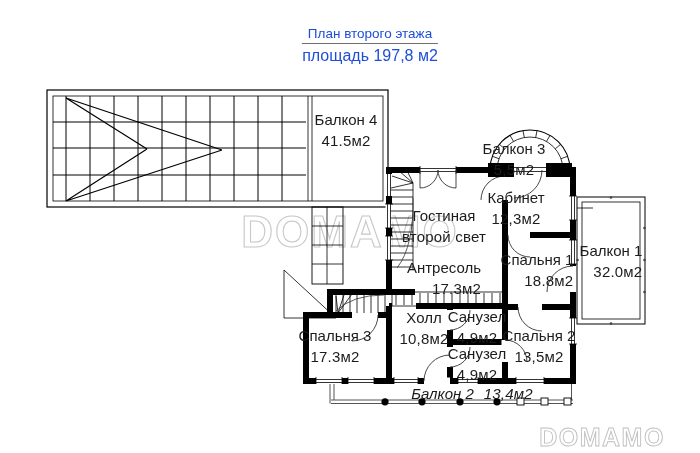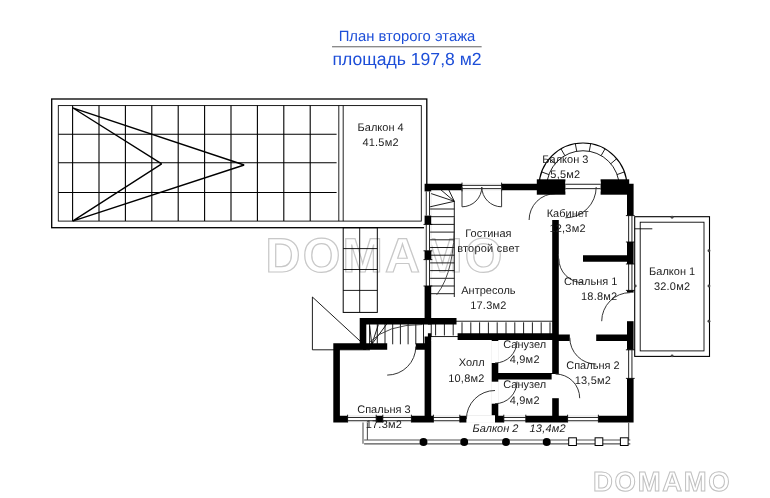--- a/index.html
+++ b/index.html
@@ -2,21 +2,21 @@
 <html><head>
 <meta charset="utf-8">
 <style>
   html,body{margin:0;padding:0;}
   body{font-family:"Liberation Sans", sans-serif; background:#fff;}
   .canvas{position:relative; width:700px; height:453px; background:#ffffff; overflow:hidden;}
   .plan-svg{position:absolute; left:0; top:0;}
   .title-block{position:absolute; left:370px; top:24px; transform:translateX(-50%); text-align:center; color:#1d4ed8;}
   .title-line1{display:inline-block; font-size:13.5px; padding:0 6px 2px 6px; border-bottom:1.4px solid #6f6f6f; white-space:nowrap;}
   .title-line2{font-size:16px; margin-top:3px; white-space:nowrap;}
-  .room-label{position:absolute; transform:translateX(-50%); text-align:center; font-size:10px; line-height:1.38; color:#1c1c1c; white-space:nowrap;}
+  .room-label{position:absolute; transform:translateX(-50%); text-align:center; font-size:15px; line-height:1.38; color:#1c1c1c; white-space:nowrap;}
   .room-label .area{letter-spacing:.2px;}
   .room-label.row{display:flex; gap:10px;}
   .wm{font-family:"Liberation Sans", sans-serif; font-weight:bold;}
 </style>
 </head>
 <body>
 
 <div class="canvas">
 
   <svg class="plan-svg" width="700" height="453" viewBox="0 0 700 453">
@@ -170,49 +170,49 @@
     <div class="area">5,5м2</div>
   </div>
   <div class="room-label" style="left:516px; top:188px;">
     <div class="name">Кабинет</div>
     <div class="area">12,3м2</div>
   </div>
   <div class="room-label" style="left:444px; top:206px;">
     <div class="name">Гостиная</div>
     <div class="area">второй свет</div>
   </div>
-  <div class="room-label" style="left:444px; top:258px;">
+  <div class="room-label" style="left:444px; top:258px;text-align:right;">
     <div class="name">Антресоль</div>
     <div class="area">17.3м2</div>
   </div>
   <div class="room-label" style="left:537px; top:250px;text-align:right;">
     <div class="name">Спальня 1</div>
     <div class="area">18.8м2</div>
   </div>
-  <div class="room-label" style="left:611px; top:241px;">
+  <div class="room-label" style="left:611px; top:241px;text-align:right;">
     <div class="name">Балкон 1</div>
     <div class="area">32.0м2</div>
   </div>
-  <div class="room-label" style="left:424px; top:324px;text-align:right;">
+  <div class="room-label" style="left:424px; top:308px;">
     <div class="name">Холл</div>
     <div class="area">10,8м2</div>
   </div>
   <div class="room-label" style="left:477px; top:307px;">
     <div class="name">Санузел</div>
     <div class="area">4,9м2</div>
   </div>
   <div class="room-label" style="left:477px; top:344px;">
     <div class="name">Санузел</div>
     <div class="area">4,9м2</div>
   </div>
   <div class="room-label" style="left:539px; top:326px;">
     <div class="name">Спальня 2</div>
     <div class="area">13,5м2</div>
   </div>
-  <div class="room-label" style="left:349px; top:326px;margin-top:40px;">
+  <div class="room-label" style="left:335px; top:326px;">
     <div class="name">Спальня 3</div>
     <div class="area">17.3м2</div>
   </div>
   <div class="room-label row" style="left:472px; top:384px;font-style:italic;">
     <div class="name">Балкон 2</div>
     <div class="area">13,4м2</div>
   </div>
 
 </div>
 

